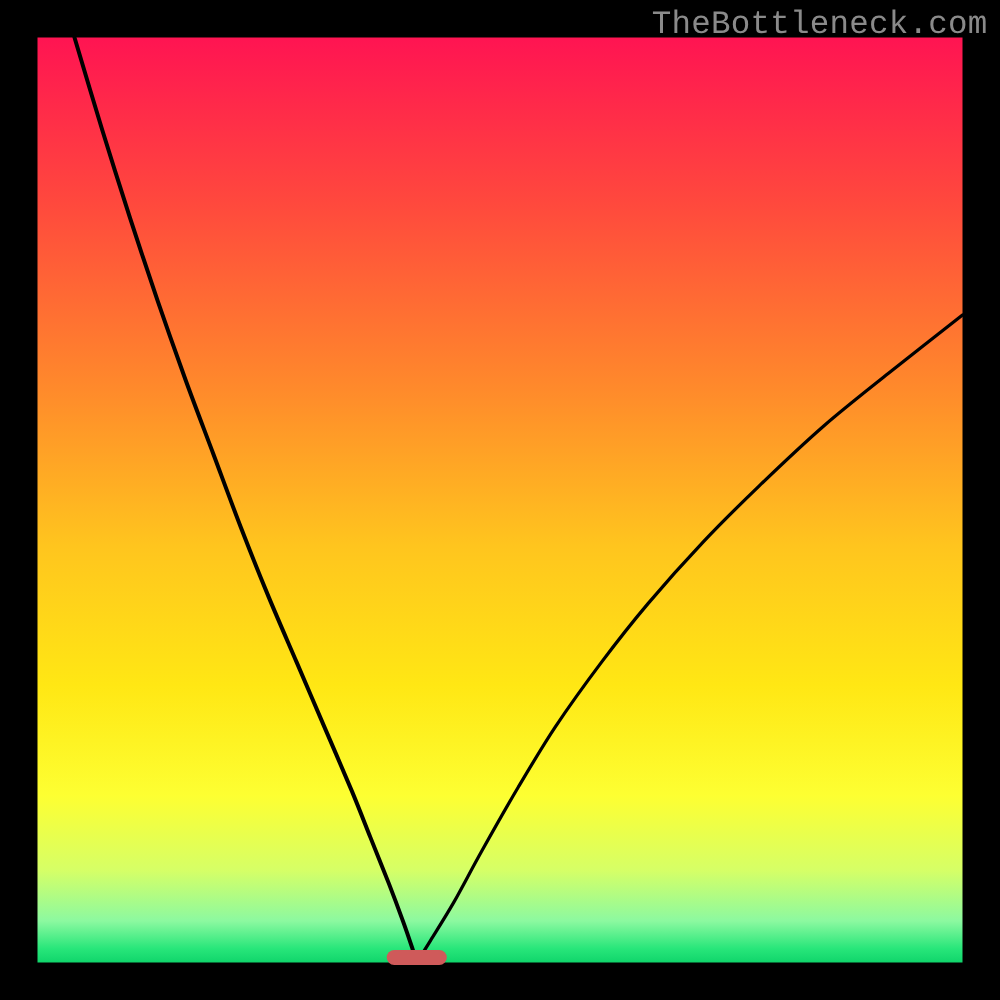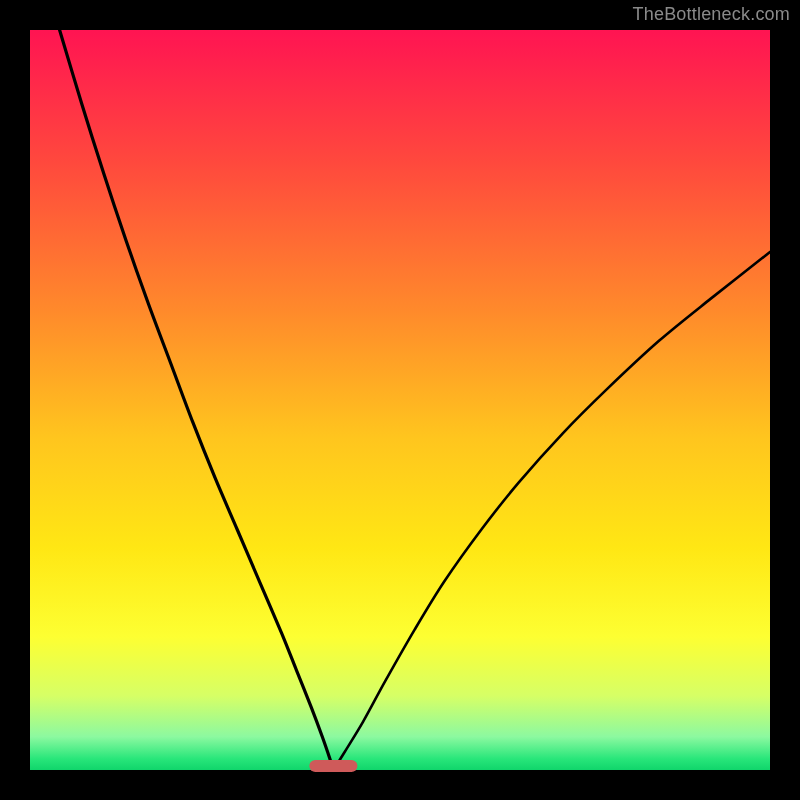--- a/index.html
+++ b/index.html
@@ -15,22 +15,22 @@
     left: 0;
     top: 0;
     width: 800px;
     height: 800px;
     background: #000;
   }
   .watermark {
     position: absolute;
     top: 4px;
     right: 10px;
-    font-family: Liberation Sans, sans-serif;
-    font-size: 18px;
+    font-family: Liberation Mono, monospace;
+    font-size: 26px;
     color: #8a8a8a;
     letter-spacing: 0.2px;
   }
   svg {
     position: absolute;
     left: 0;
     top: 0;
   }
 </style>
 </head>

